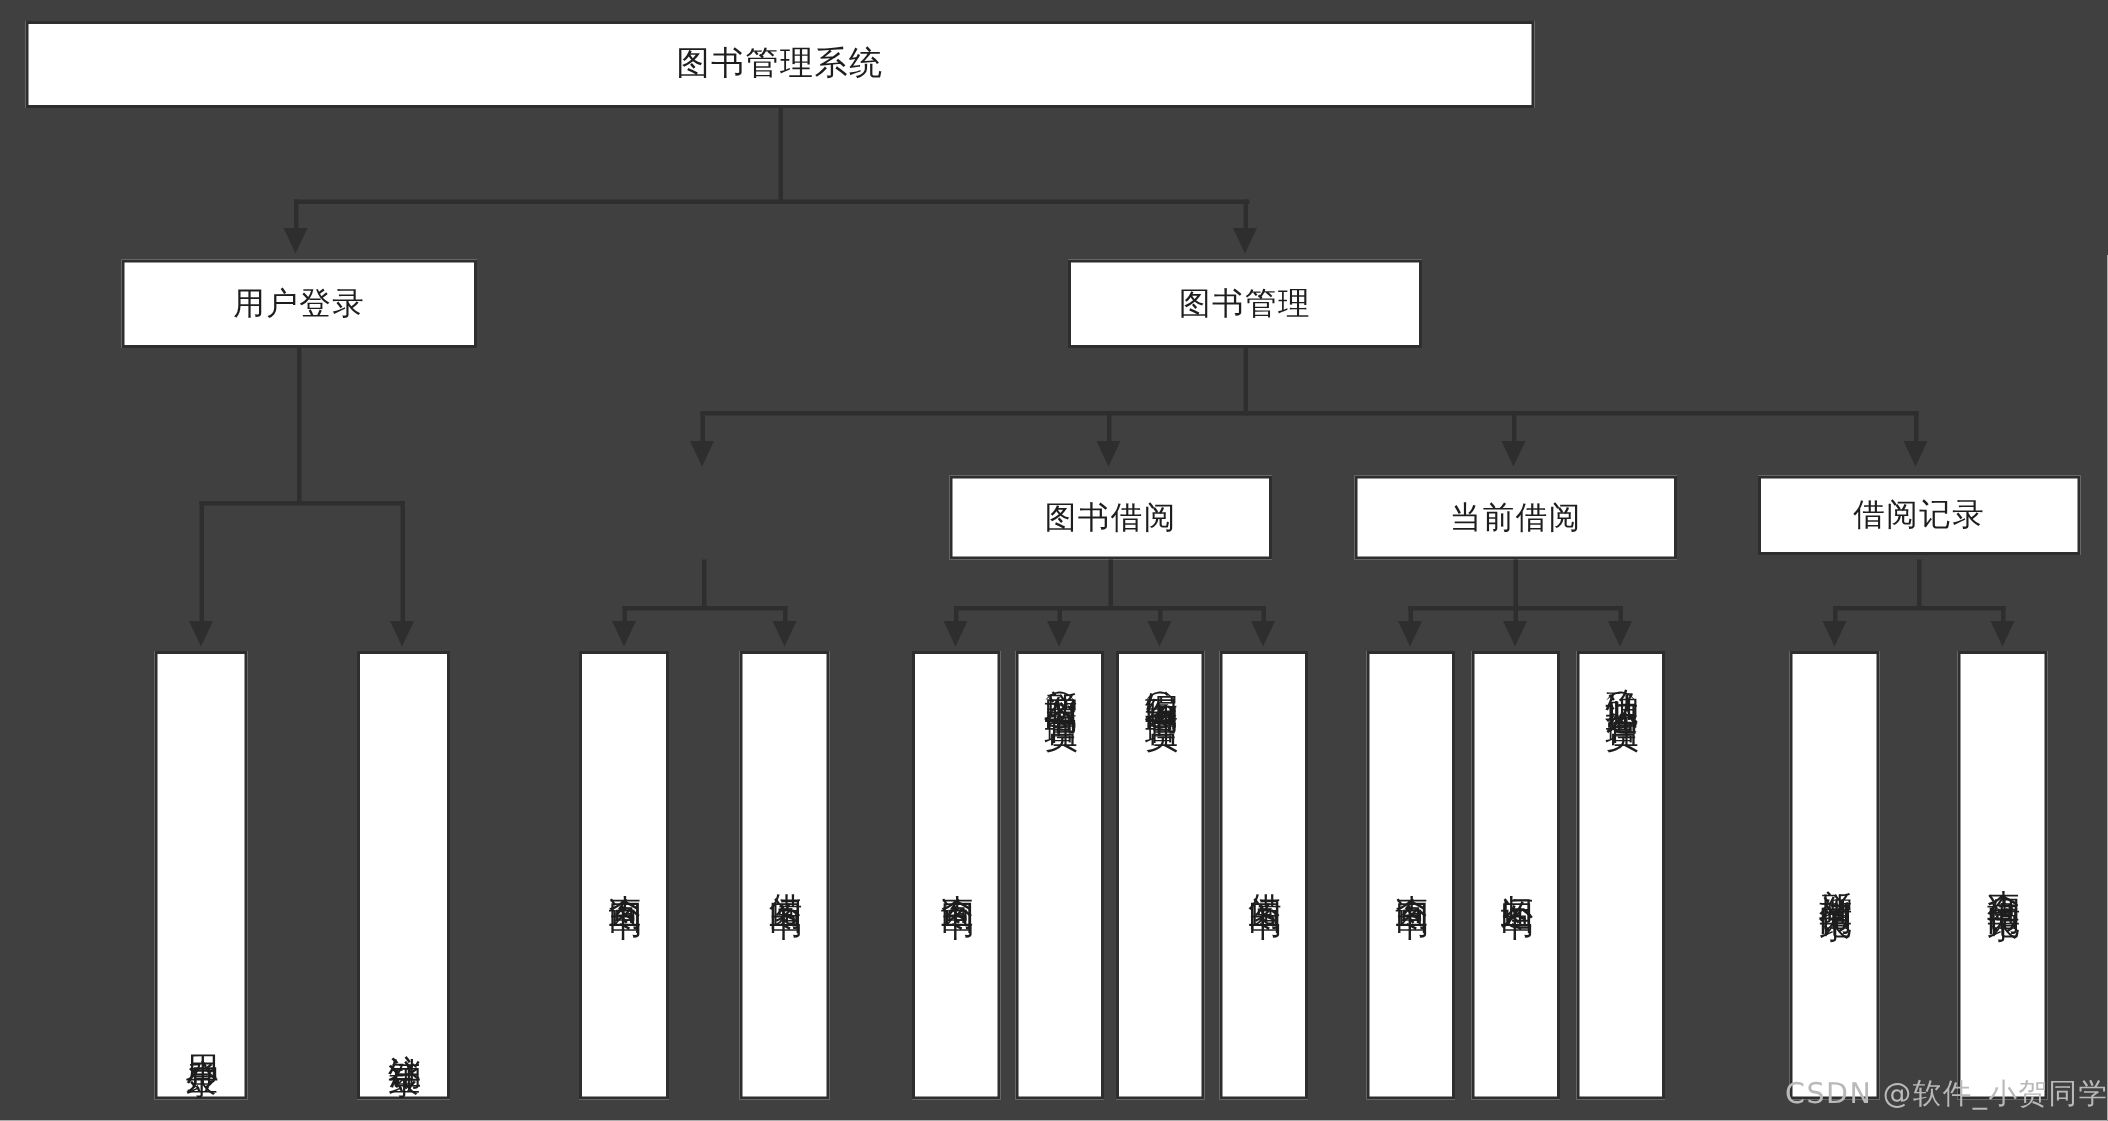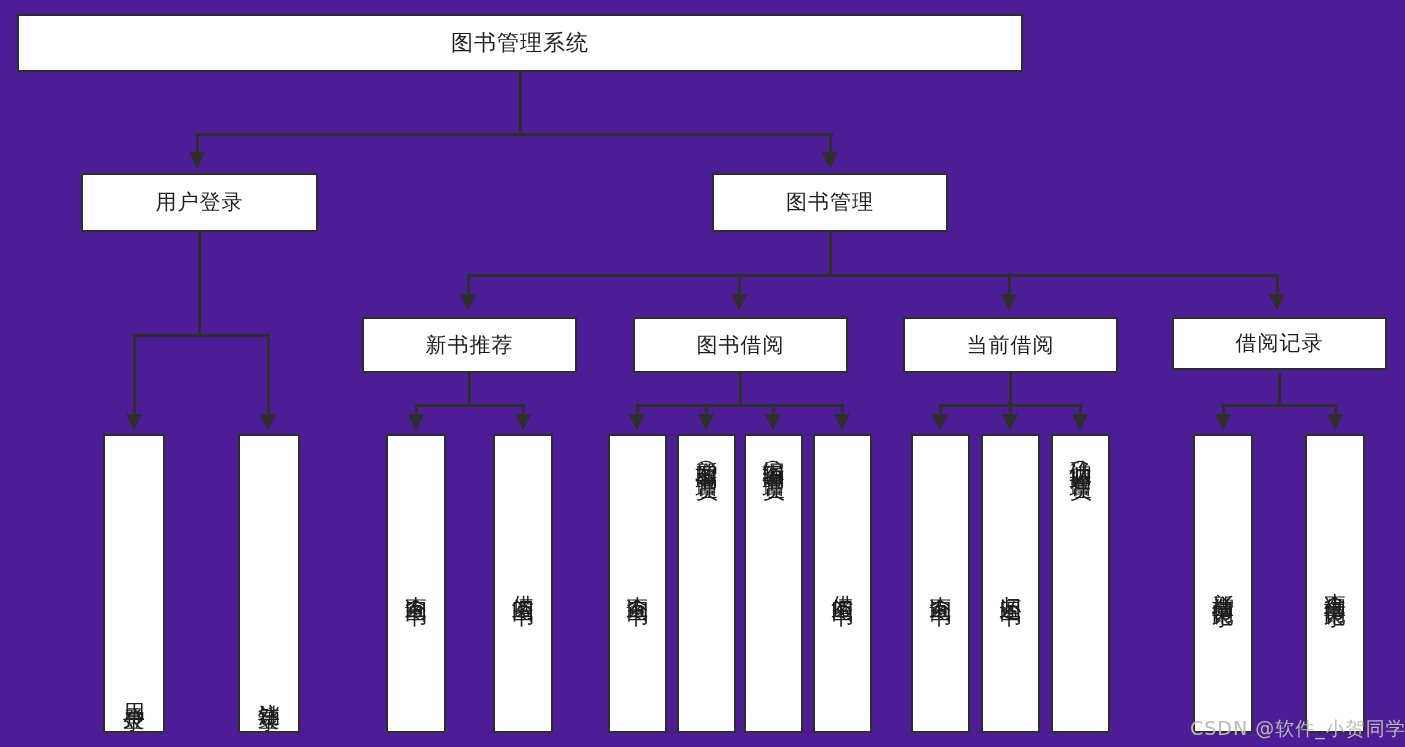--- a/index.html
+++ b/index.html
@@ -4,21 +4,21 @@
 <style>
   html,body{margin:0;padding:0;background:#ffffff;}
   body{
     font-family:"DejaVu Sans","Liberation Sans",sans-serif;
     color:#1d1d1d;
   }
   #canvas{
     position:relative;
     width:1405px;
     height:747px;
-    background:#4c1d95;
+    background:#404040;
     overflow:hidden;
   }
   
   .box{
     position:absolute;
     box-sizing:border-box;
     background:#ffffff;
     border:2px solid #2e2e2e;
     display:flex;
     align-items:center;
@@ -124,23 +124,20 @@
 
   <div class="ln vln" style="left:738px;top:274px;width:3px;height:22px;"></div>
   <div class="arrow" style="left:731px;top:294px;"></div>
 
   <div class="ln vln" style="left:1008px;top:274px;width:3px;height:22px;"></div>
   <div class="arrow" style="left:1001px;top:294px;"></div>
 
   <div class="ln vln" style="left:1276px;top:274px;width:3px;height:22px;"></div>
   <div class="arrow" style="left:1269px;top:294px;"></div>
 
-  <div class="box tier2" style="left:362px;top:317px;width:215px;height:56px;">
-    <span class="lbl">新书推荐</span>
-  </div>
   <div class="box tier2" style="left:633px;top:317px;width:215px;height:56px;">
     <span class="lbl">图书借阅</span>
   </div>
   <div class="box tier2" style="left:903px;top:317px;width:215px;height:56px;">
     <span class="lbl">当前借阅</span>
   </div>
   <div class="box tier2" style="left:1172px;top:317px;width:215px;height:53px;">
     <span class="lbl">借阅记录</span>
   </div>
 

